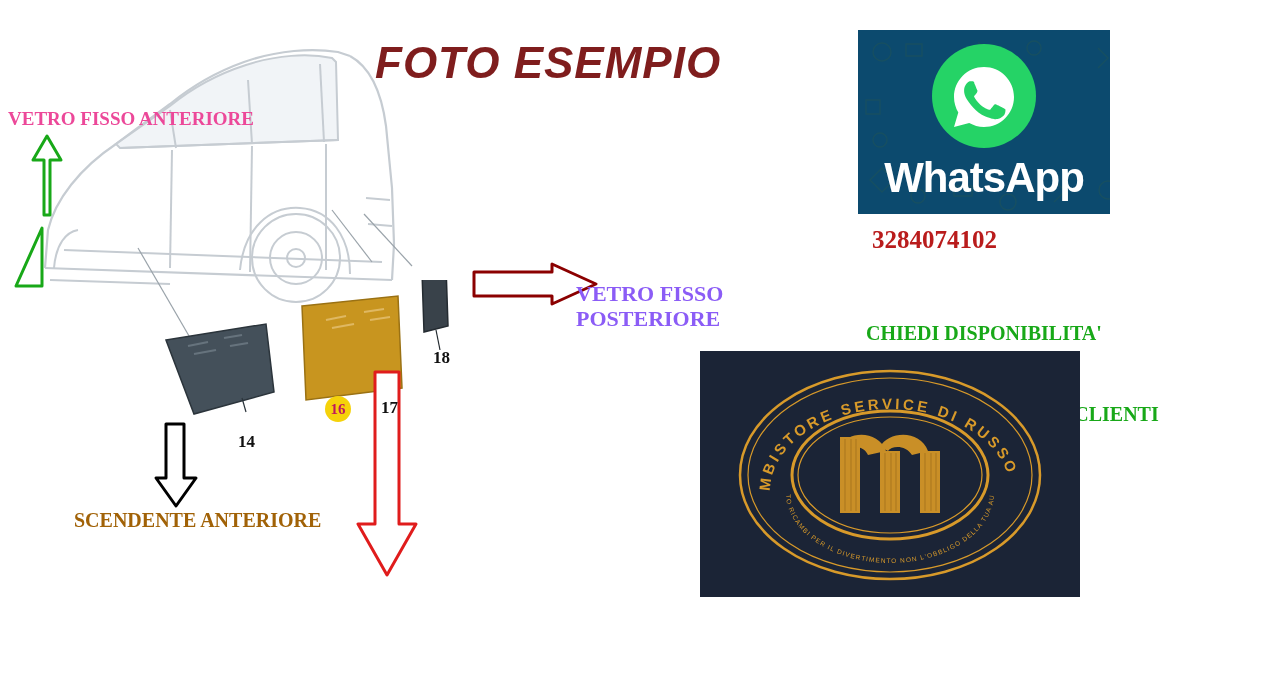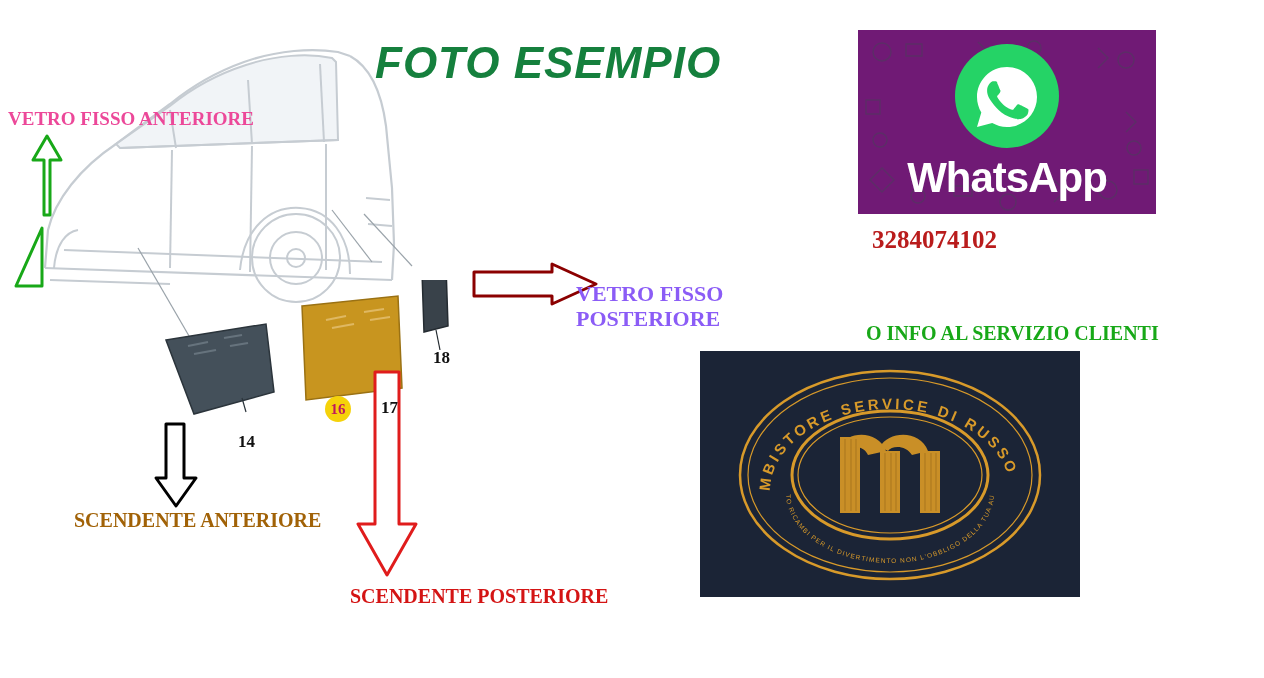--- a/index.html
+++ b/index.html
@@ -18,21 +18,21 @@
   .abs { position: absolute; }
 
   
   #title {
     left: 375px;
     top: 38px;
     font-family: "Liberation Sans", sans-serif;
     font-weight: bold;
     font-style: italic;
     font-size: 44px;
-    color: #15803d;
+    color: #7f1d1d;
     letter-spacing: 1px;
     white-space: nowrap;
   }
 
   
   #car-wrap { left: 20px; top: 18px; width: 470px; height: 420px; }
 
   
   .label {
     font-family: "Liberation Serif", serif;
@@ -77,22 +77,22 @@
     border-radius: 50%;
     background: #f5d20a;
     color: #be185d;
     display: flex; align-items: center; justify-content: center;
     font-size: 15px;
   }
 
   
   #wa-box {
     left: 858px; top: 30px;
-    width: 298px; height: 184px;
-    background: #701a75;
+    width: 252px; height: 184px;
+    background: #0c4a6e;
     overflow: hidden;
     text-decoration: underline;
   }
   #wa-box .pattern {
     position: absolute; inset: 0;
     opacity: .35;
   }
   #wa-circle {
     position: absolute;
     left: 50%; top: 14px;
@@ -249,21 +249,20 @@
   <div class="abs partnum" id="pn-16">16</div>
   <div class="abs partnum" id="pn-17">17</div>
   <div class="abs partnum" id="pn-18">18</div>
 
   <div class="abs" id="title">FOTO ESEMPIO</div>
 
   <div class="abs label" id="lbl-vetro-fisso-ant">VETRO FISSO ANTERIORE</div>
   <div class="abs label" id="lbl-vetro-fisso-post">VETRO FISSO
 POSTERIORE</div>
   <div class="abs label" id="lbl-scendente-ant">SCENDENTE ANTERIORE</div>
-  <div class="abs label" id="lbl-scendente-post">SCENDENTE POSTERIORE</div>
 
   <div class="abs" id="wa-box">
     <svg class="pattern" width="298" height="184" viewBox="0 0 298 184" xmlns="http://www.w3.org/2000/svg">
       <g stroke="#2f5a47" stroke-width="1.4" fill="none" opacity="0.9">
         <circle cx="24" cy="22" r="9"></circle>
           <path d="M 48 14 h 16 v 12 h -16 z"></path>
         <circle cx="268" cy="30" r="8"></circle>
           <path d="M 240 18 l 10 10 -10 10"></path>
         <path d="M 12 150 l 12 -12 12 12 -12 12 z"></path>
         <circle cx="60" cy="166" r="7"></circle>
@@ -291,20 +290,21 @@
                  c -0.7 1 -2.7 3.4 -3.3 4.1 c -0.6 0.7 -1.2 0.8 -2.2 0.3 c -1 -0.5 -4.4 -1.6 -8.3 -5.1
                  c -3.1 -2.7 -5.1 -6.1 -5.7 -7.1 c -0.6 -1 -0.1 -1.6 0.4 -2.1 c 0.5 -0.5 1 -1.2 1.5 -1.8
                  c 0.5 -0.6 0.7 -1 1 -1.7 c 0.3 -0.7 0.2 -1.3 -0.1 -1.8 c -0.3 -0.5 -2.3 -5.5 -3.2 -7.5 Z" fill="#25d366"></path>
       </svg>
     </div>
     <div id="wa-word">WhatsApp</div>
   </div>
 
   <div class="abs" id="wa-phone">3284074102</div>
   <div class="abs" id="wa-info">
+    <div>CHIEDI DISPONIBILITA'</div>
     <div>O INFO AL SERVIZIO CLIENTI</div>
   </div>
 
   <div class="abs" id="logo-box">
     <svg id="logo-inner" viewBox="0 0 380 246" xmlns="http://www.w3.org/2000/svg">
       <defs>
         <path id="ringTop" d="M 70 140 A 120 82 0 0 1 310 140" fill="none"></path>
         <path id="ringBot" d="M 86 142 A 104 70 0 0 0 294 142" fill="none"></path>
       </defs>
 

